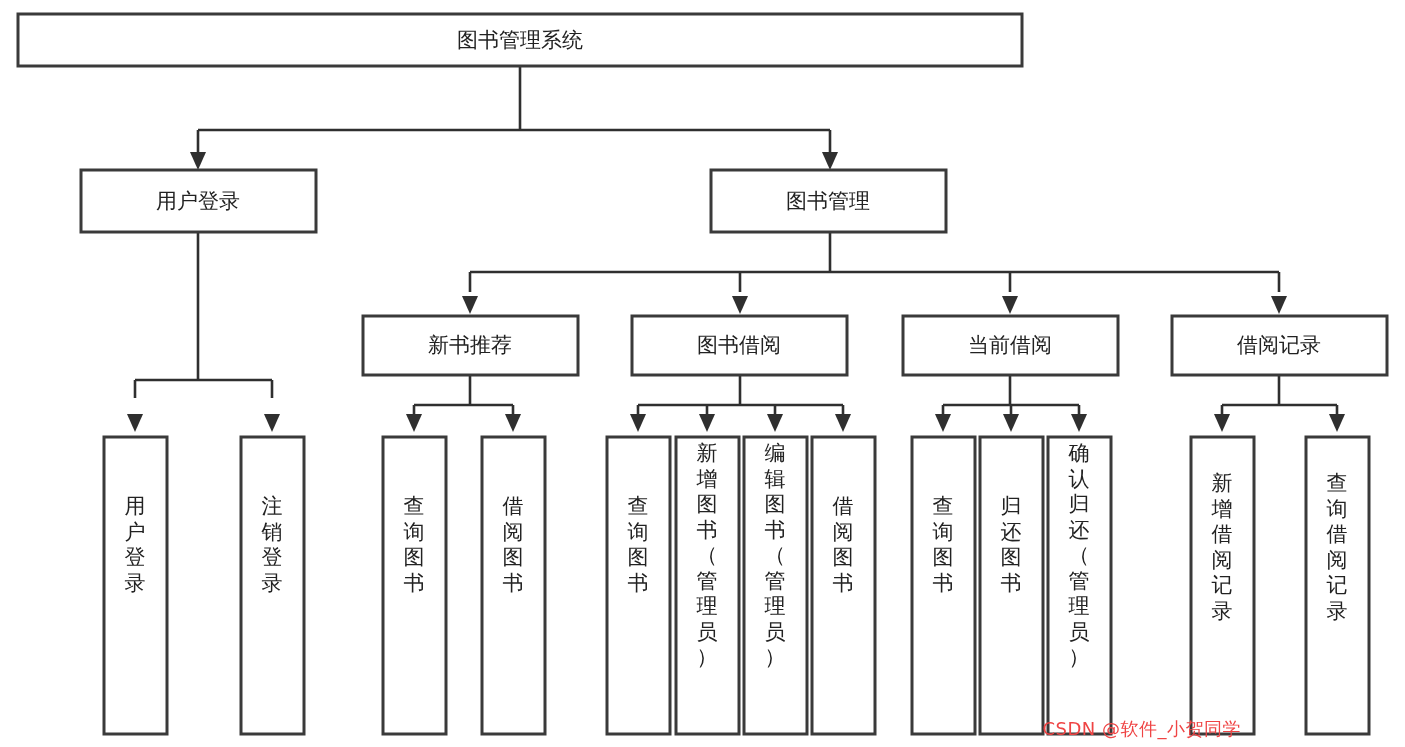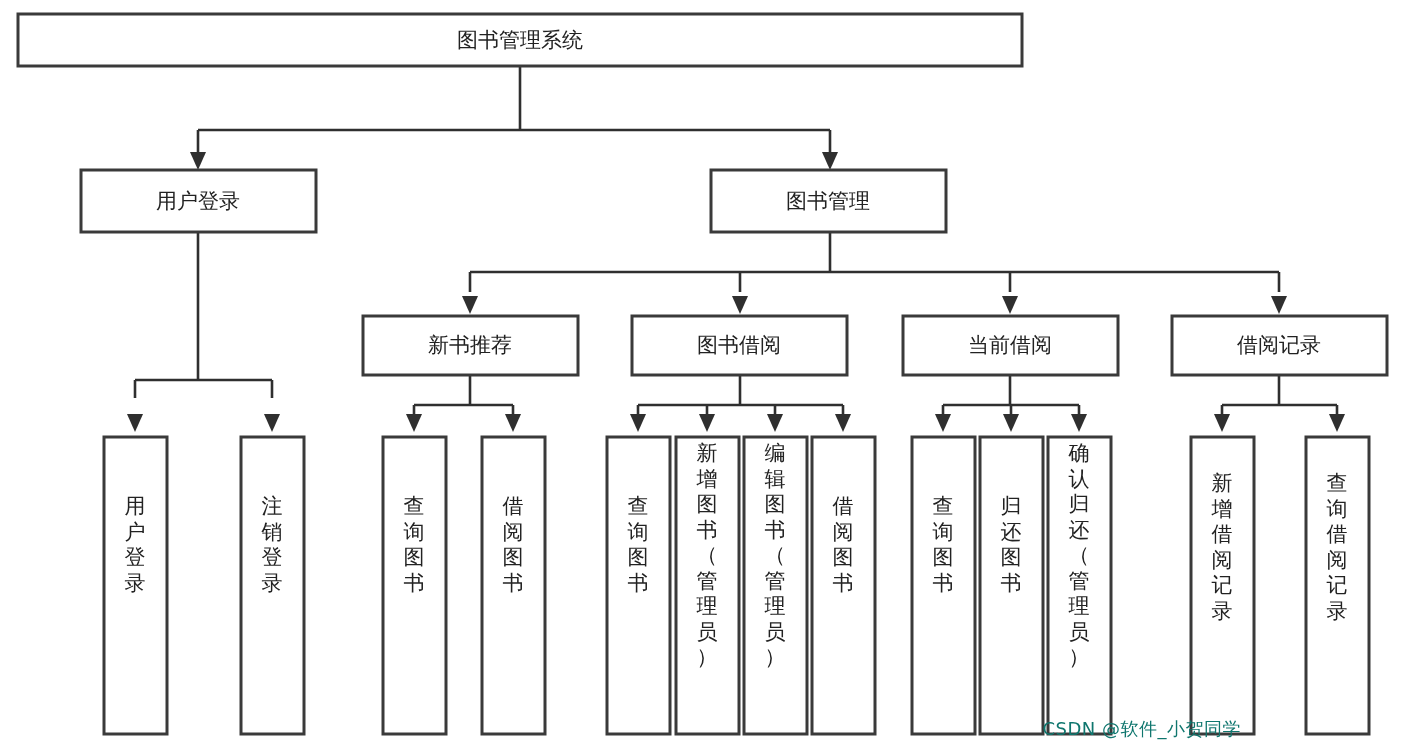--- a/index.html
+++ b/index.html
@@ -52,21 +52,21 @@
   .arrow-head {
     fill: #2f2f2f;
     stroke: none;
   }
   .watermark {
     position: absolute;
     right: 10px;
     bottom: 6px;
     font-family: "DejaVu Sans", "Liberation Sans", sans-serif;
     font-size: 18px;
-    color: #0f766e;
+    color: #ef4444;
     white-space: nowrap;
     letter-spacing: 0.5px;
     pointer-events: none;
   }
 </style>
 </head>
 <body>
 
 <div id="diagram-root">
 

